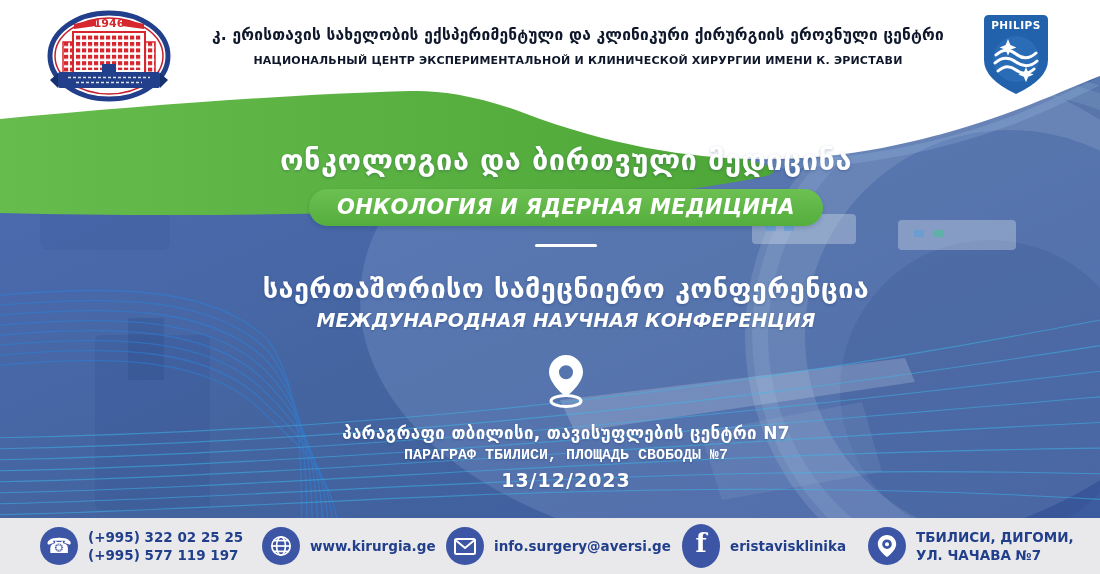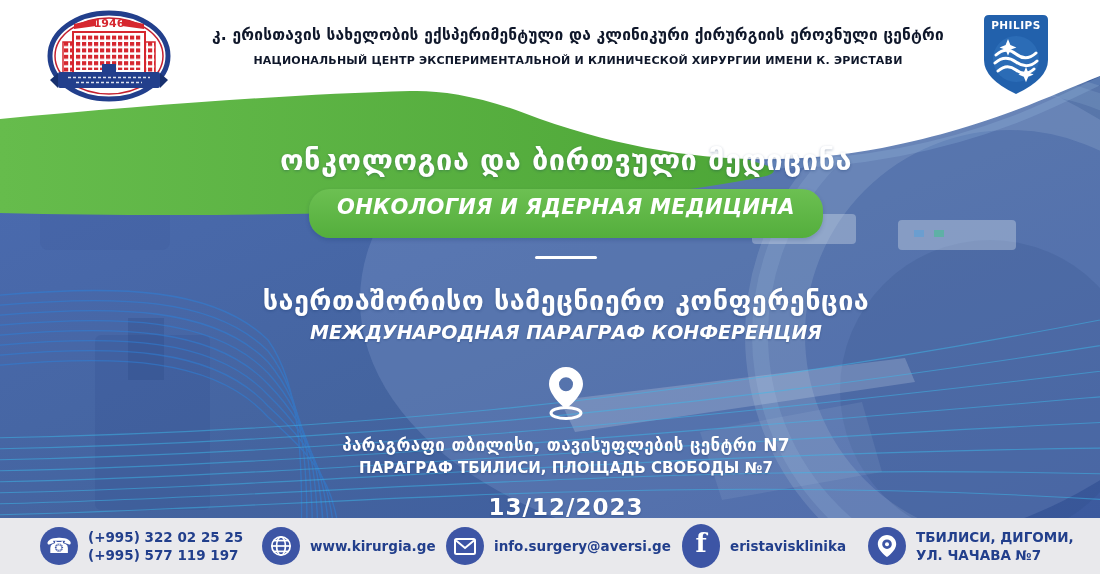--- a/index.html
+++ b/index.html
@@ -27,35 +27,35 @@
     display:flex;flex-direction:column;align-items:center;text-align:center;
     color:#ffffff;
   }
   .hero-title-ka{
     font-size:29px;font-weight:bold;letter-spacing:.5px;
     text-shadow:0 1px 3px rgba(10,40,90,.30);
   }
   .hero-badge{
     margin-top:12px;
     background:linear-gradient(180deg,#6cc052,#54ae3c);
-    border-radius:21px;padding:6px 28px 19px;
+    border-radius:21px;padding:6px 28px 7px;
     font-size:21px;font-weight:bold;font-style:italic;letter-spacing:.3px;
     box-shadow:0 2px 4px rgba(10,40,90,.18);
   }
   .hero-divider{margin-top:18px;width:62px;height:3px;background:#ffffff;border-radius:2px;}
   .conf-ka{margin-top:26px;font-size:27px;font-weight:bold;letter-spacing:.4px;
     text-shadow:0 1px 3px rgba(10,40,90,.30);text-align:right;}
   .conf-ru{margin-top:5px;font-size:19px;font-weight:bold;font-style:italic;
     text-shadow:0 1px 2px rgba(10,40,90,.30);}
   .pin-wrap{margin-top:22px;height:56px;}
   .venue-ka{margin-top:14px;font-size:17px;font-weight:bold;letter-spacing:.3px;
     text-shadow:0 1px 2px rgba(10,40,90,.30);}
   .venue-ru{margin-top:4px;font-size:15px;font-weight:bold;
-    text-shadow:0 1px 2px rgba(10,40,90,.30);}
-  .event-date{margin-top:17px;font-size:23px;font-weight:bold;letter-spacing:1px;
+    text-shadow:0 1px 2px rgba(10,40,90,.30);font-family:Liberation Mono, monospace;}
+  .event-date{margin-top:5px;font-size:19px;font-weight:bold;letter-spacing:1px;
     text-shadow:0 1px 2px rgba(10,40,90,.30);}
 
   
   .footer{
     position:absolute;left:0;top:518px;width:1100px;height:56px;
     background:#e9e9ec;z-index:4;
   }
   .f-item{position:absolute;top:0;height:56px;display:flex;align-items:center;gap:10px;}
   .f-icon{
     width:38px;height:38px;border-radius:50%;background:#3d55a5;flex:0 0 38px;
@@ -180,21 +180,21 @@
     </g>
     <path d="M24,24 l2.4,6 6,2.4 -6,2.4 -2.4,6 -2.4,-6 -6,-2.4 6,-2.4 Z" fill="#ffffff"></path>
     <path d="M42,52 l2.2,5.4 5.4,2.2 -5.4,2.2 -2.2,5.4 -2.2,-5.4 -5.4,-2.2 5.4,-2.2 Z" fill="#ffffff"></path>
   </svg>
 
   <main class="hero">
     <div class="hero-title-ka">ონკოლოგია და ბირთვული მედიცინა</div>
     <div class="hero-badge">ОНКОЛОГИЯ И ЯДЕРНАЯ МЕДИЦИНА</div>
     <div class="hero-divider"></div>
     <div class="conf-ka">საერთაშორისო სამეცნიერო კონფერენცია</div>
-    <div class="conf-ru">МЕЖДУНАРОДНАЯ ПАРАГРАФ КОНФЕРЕНЦИЯ</div>
+    <div class="conf-ru">МЕЖДУНАРОДНАЯ НАУЧНАЯ КОНФЕРЕНЦИЯ</div>
     <div class="pin-wrap">
       <svg width="48" height="56" viewBox="0 0 48 56">
         <path d="M24,2 C14.6,2 7,9.6 7,19 C7,31 24,44 24,44 C24,44 41,31 41,19 C41,9.6 33.4,2 24,2 Z
                  M24,12.2 a7,7 0 1 1 0,14 a7,7 0 1 1 0,-14 Z" fill="#ffffff" fill-rule="evenodd"></path>
         <ellipse cx="24" cy="48" rx="15" ry="5.5" fill="none" stroke="#ffffff" stroke-width="3"></ellipse>
       </svg>
     </div>
     <div class="venue-ka">პარაგრაფი თბილისი, თავისუფლების ცენტრი N7</div>
     <div class="venue-ru">ПАРАГРАФ ТБИЛИСИ, ПЛОЩАДЬ СВОБОДЫ №7</div>
     <div class="event-date">13/12/2023</div>

